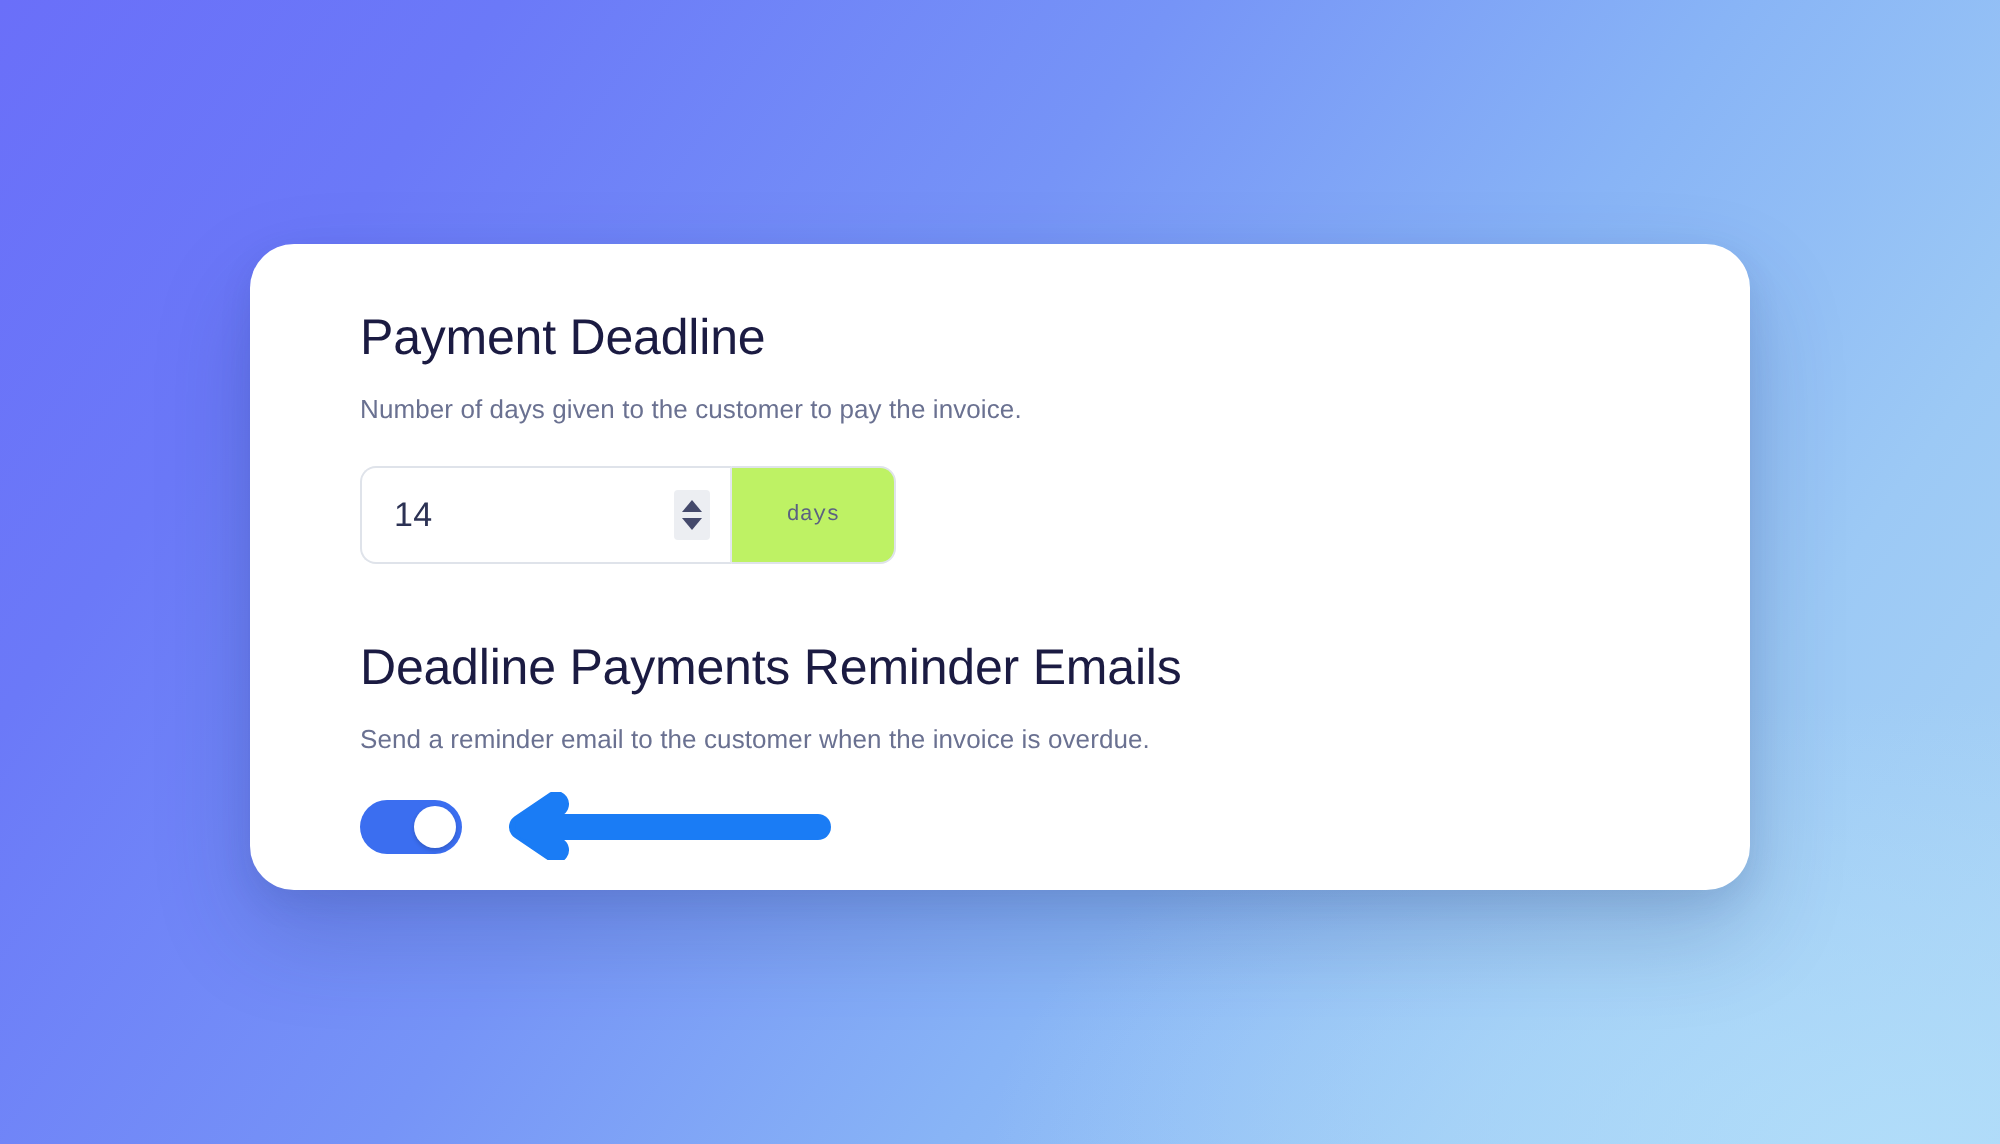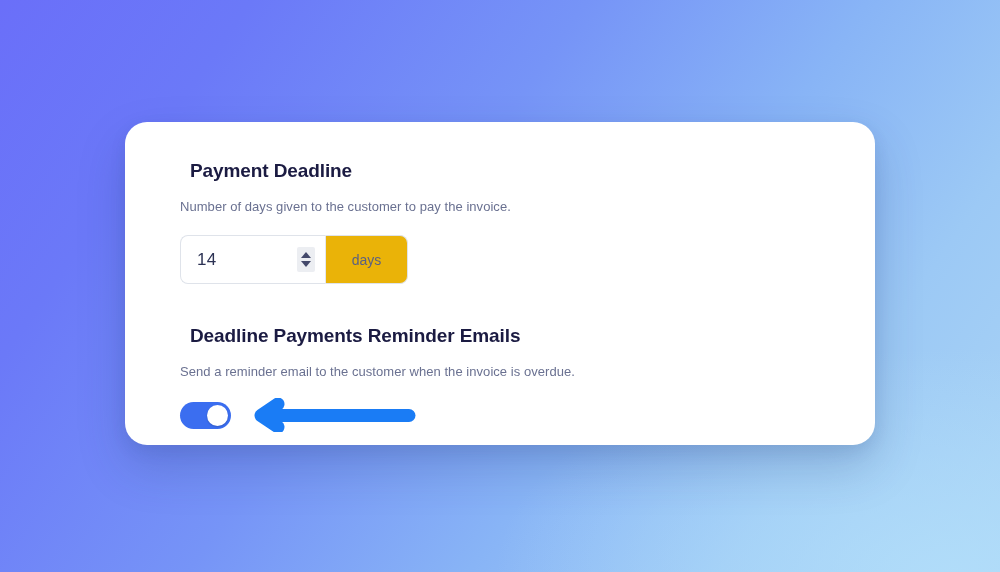--- a/index.html
+++ b/index.html
@@ -53,42 +53,42 @@
     box-sizing: border-box;
     padding: 26px 40px 0 55px;
     z-index: 2;
   }
 
   .section { position: relative; }
   .section-deadline { margin-top: 8px; }
   .section-reminder { margin-top: 39px; }
 
   .heading {
-    margin: 10px;
-    font-size: 19px;
-    font-weight: 700;
+    margin: 0;
+    font-size: 25px;
+    font-weight: 400;
     letter-spacing: -0.1px;
     color: #1b1b42;
     line-height: 26px;
   }
   .description {
     margin: 12px 0 0 0;
     font-size: 13px;
     font-weight: 400;
     color: #6a7191;
     line-height: 22px;
     letter-spacing: 0.05px;
   }
 
   
   .field-row {
     display: flex;
     align-items: stretch;
     margin-top: 17px;
-    width: 228px;
+    width: 268px;
     height: 49px;
   }
   .number-box {
     position: relative;
     flex: 1 1 auto;
     display: flex;
     align-items: center;
     background: #ffffff;
     border: 1px solid #dfe3ea;
     border-right: 1px solid #e4e7ee;
@@ -124,27 +124,28 @@
   }
   .spinner .tri-up { border-bottom: 6px solid #44496b; }
   .spinner .tri-down { border-top: 6px solid #44496b; }
 
   .suffix-box {
     flex: 0 0 auto;
     width: 82px;
     display: flex;
     align-items: center;
     justify-content: center;
-    background: #eab308;
+    background: #bef264;
     border: 1px solid #dfe3ea;
     border-left: none;
     border-radius: 0 8px 8px 0;
     box-sizing: border-box;
-    font-size: 14px;
+    font-size: 11px;
     color: #5b6181;
+    font-family: Liberation Mono, monospace;
   }
 
   
   .toggle-row {
     display: flex;
     align-items: center;
     margin-top: 18px;
     height: 28px;
   }
   .toggle {

